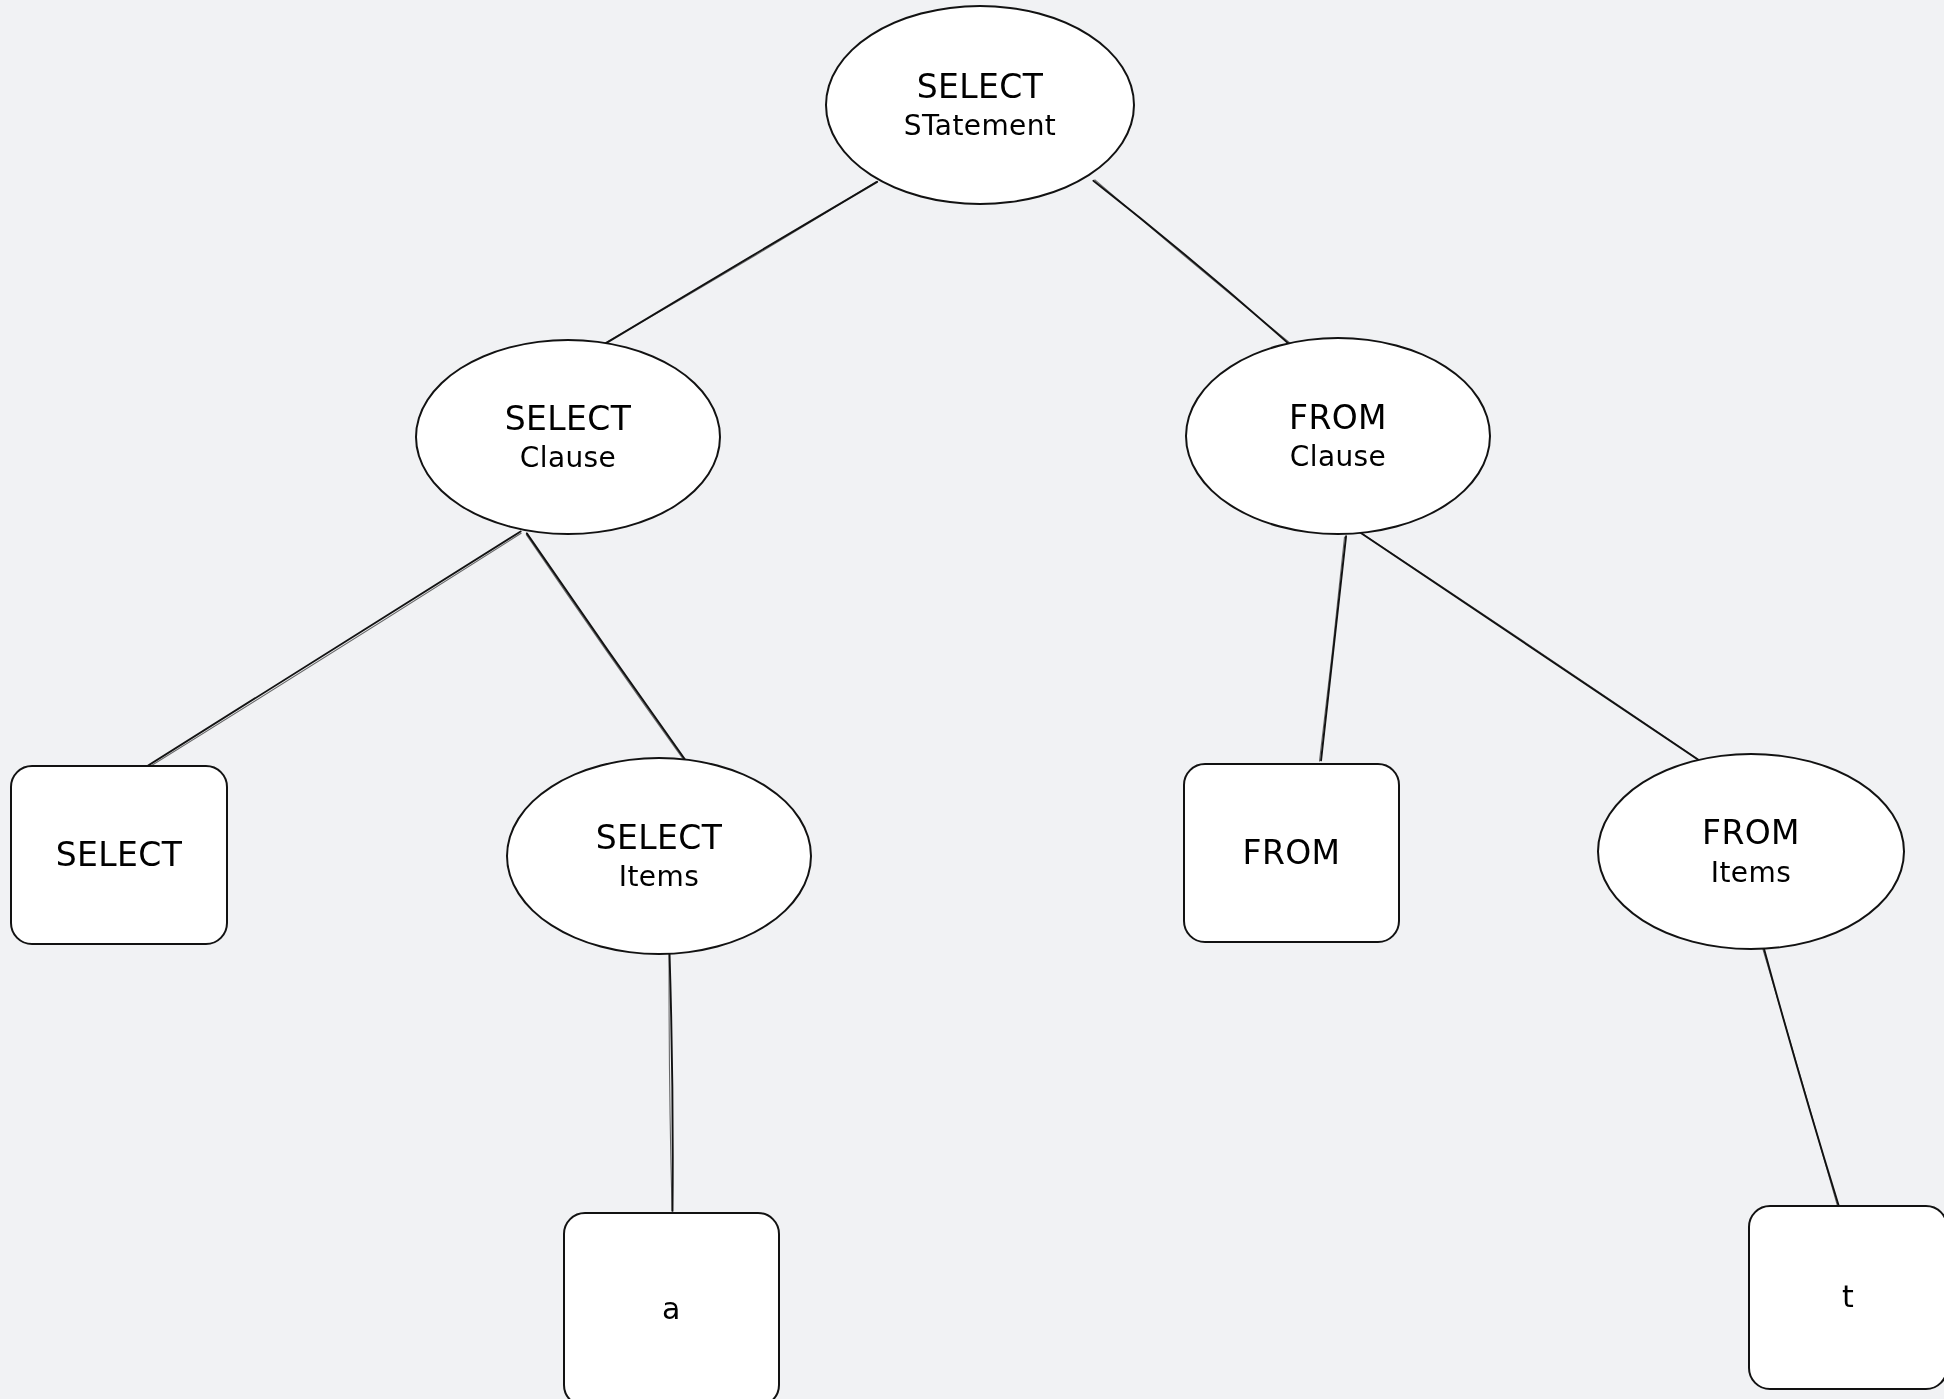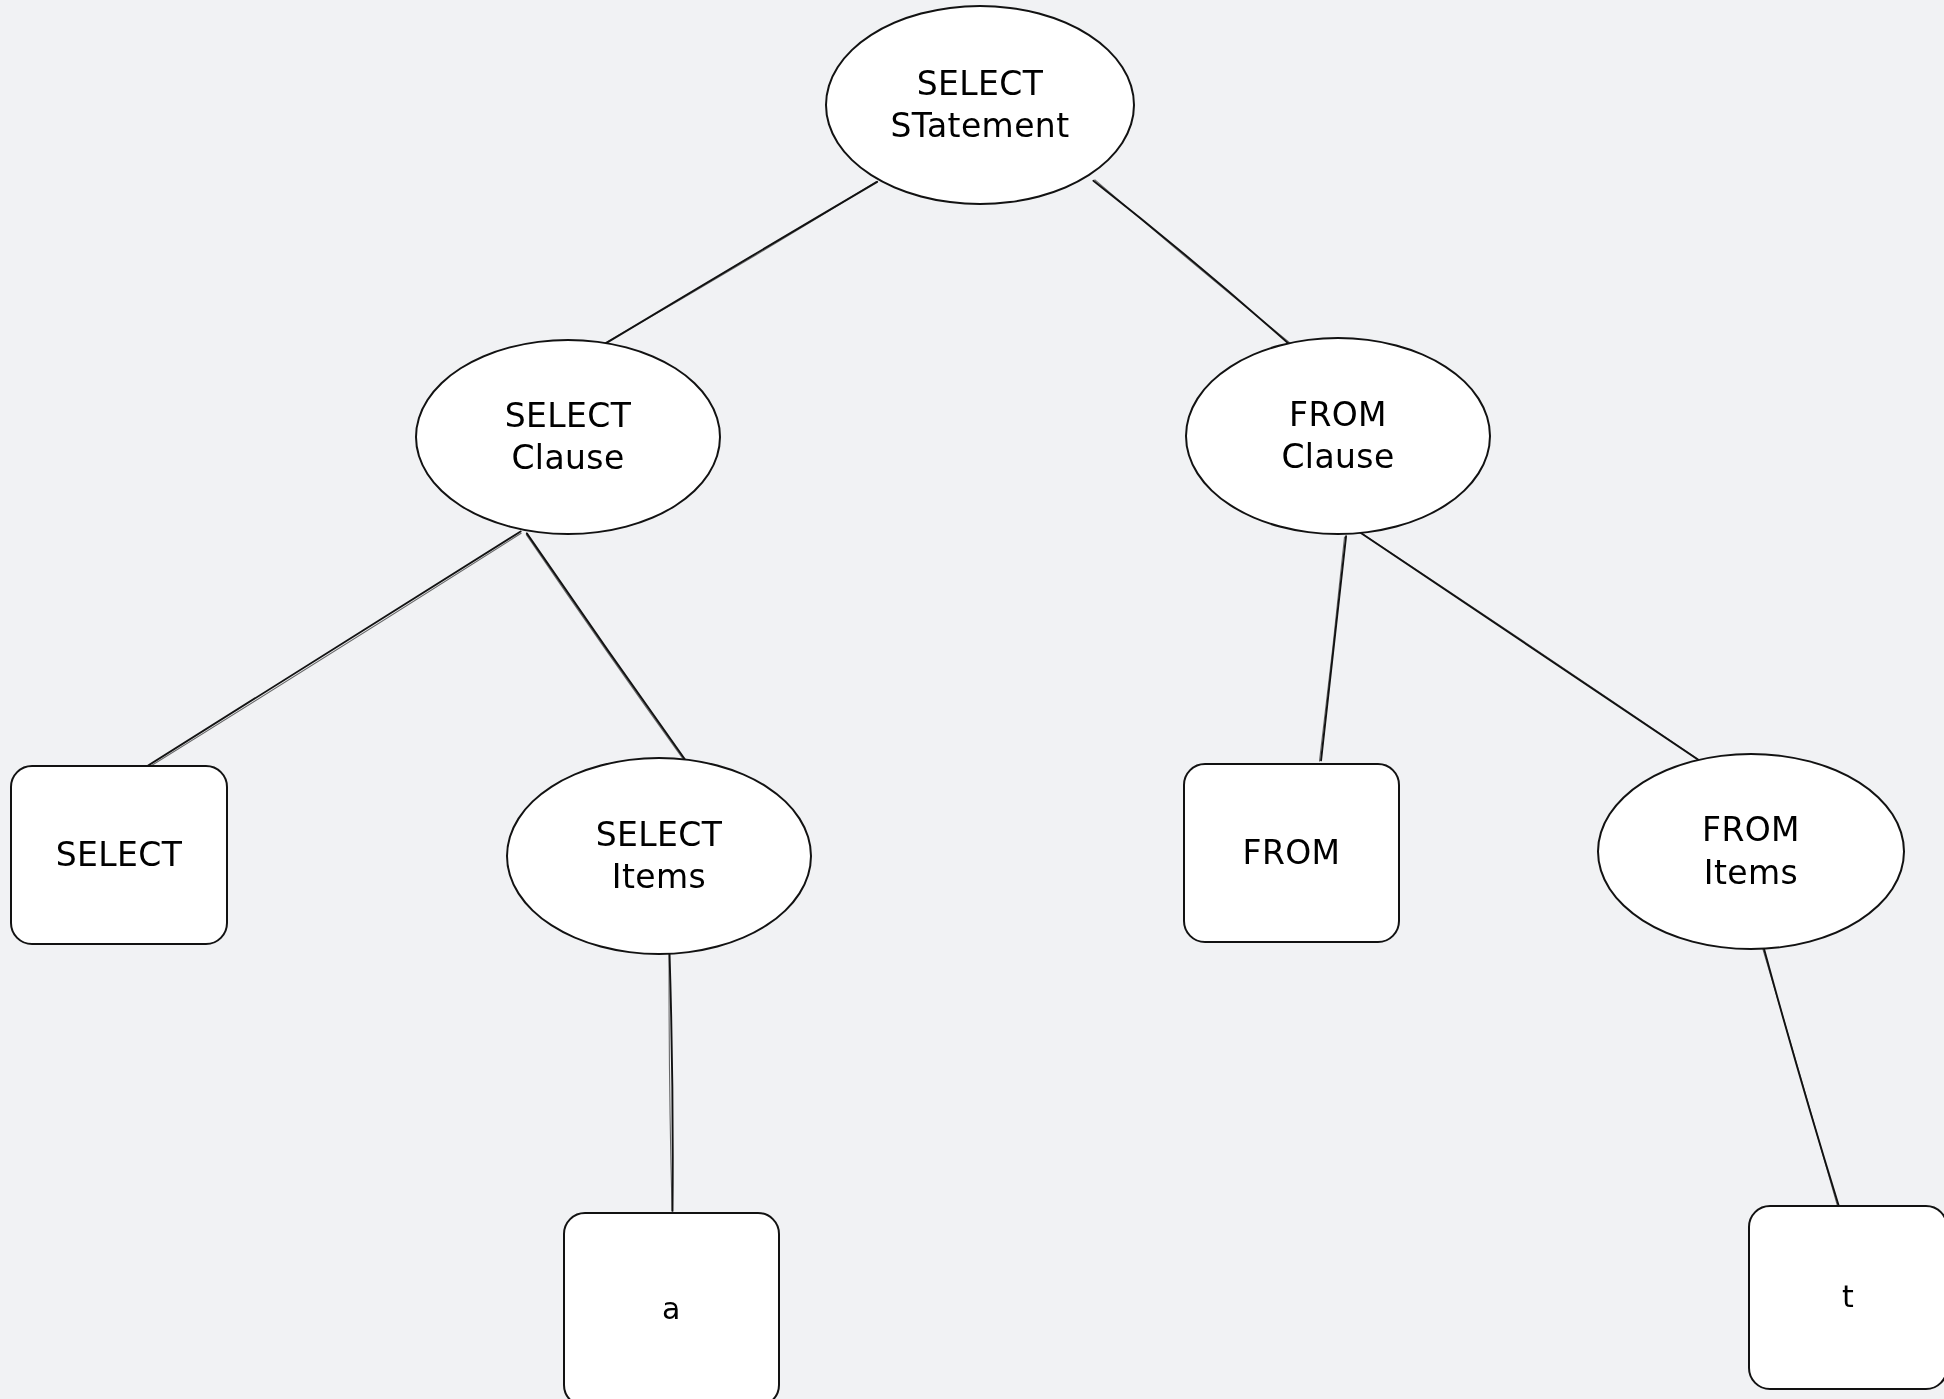--- a/index.html
+++ b/index.html
@@ -43,21 +43,21 @@
   }
   .node.box {
     border-radius: 22px;
   }
   .node .line1,
   .node .line2 {
     display: block;
     white-space: nowrap;
   }
   .node .line1 { font-size: 33px; }
-  .node .line2 { font-size: 33px; }
+  .node .line2 { font-size: 28px; }
   .node.single .line1 { font-size: 33px; }
   .node.tiny .line1 { font-size: 30px; }
 </style>
 </head>
 <body>
 
 <div id="canvas" style="background: rgb(241, 242, 244);">
   <svg id="edges" viewBox="0 0 1944 1399" xmlns="http://www.w3.org/2000/svg">
       <path d="M 877.1715396940708 181.86469073817133 Q 742.545189102646 261.04355758219026 603.1715396940708 344.86469073817136" fill="none" stroke="#121212" stroke-width="1.9" stroke-linecap="round" opacity="1"></path>
       <path d="M 876.5540439099074 181.494556029886 Q 744.1304514487274 263.85016878391616 602.5540439099074 344.494556029886" fill="none" stroke="#121212" stroke-width="1.1" stroke-linecap="round" opacity="0.62"></path>

